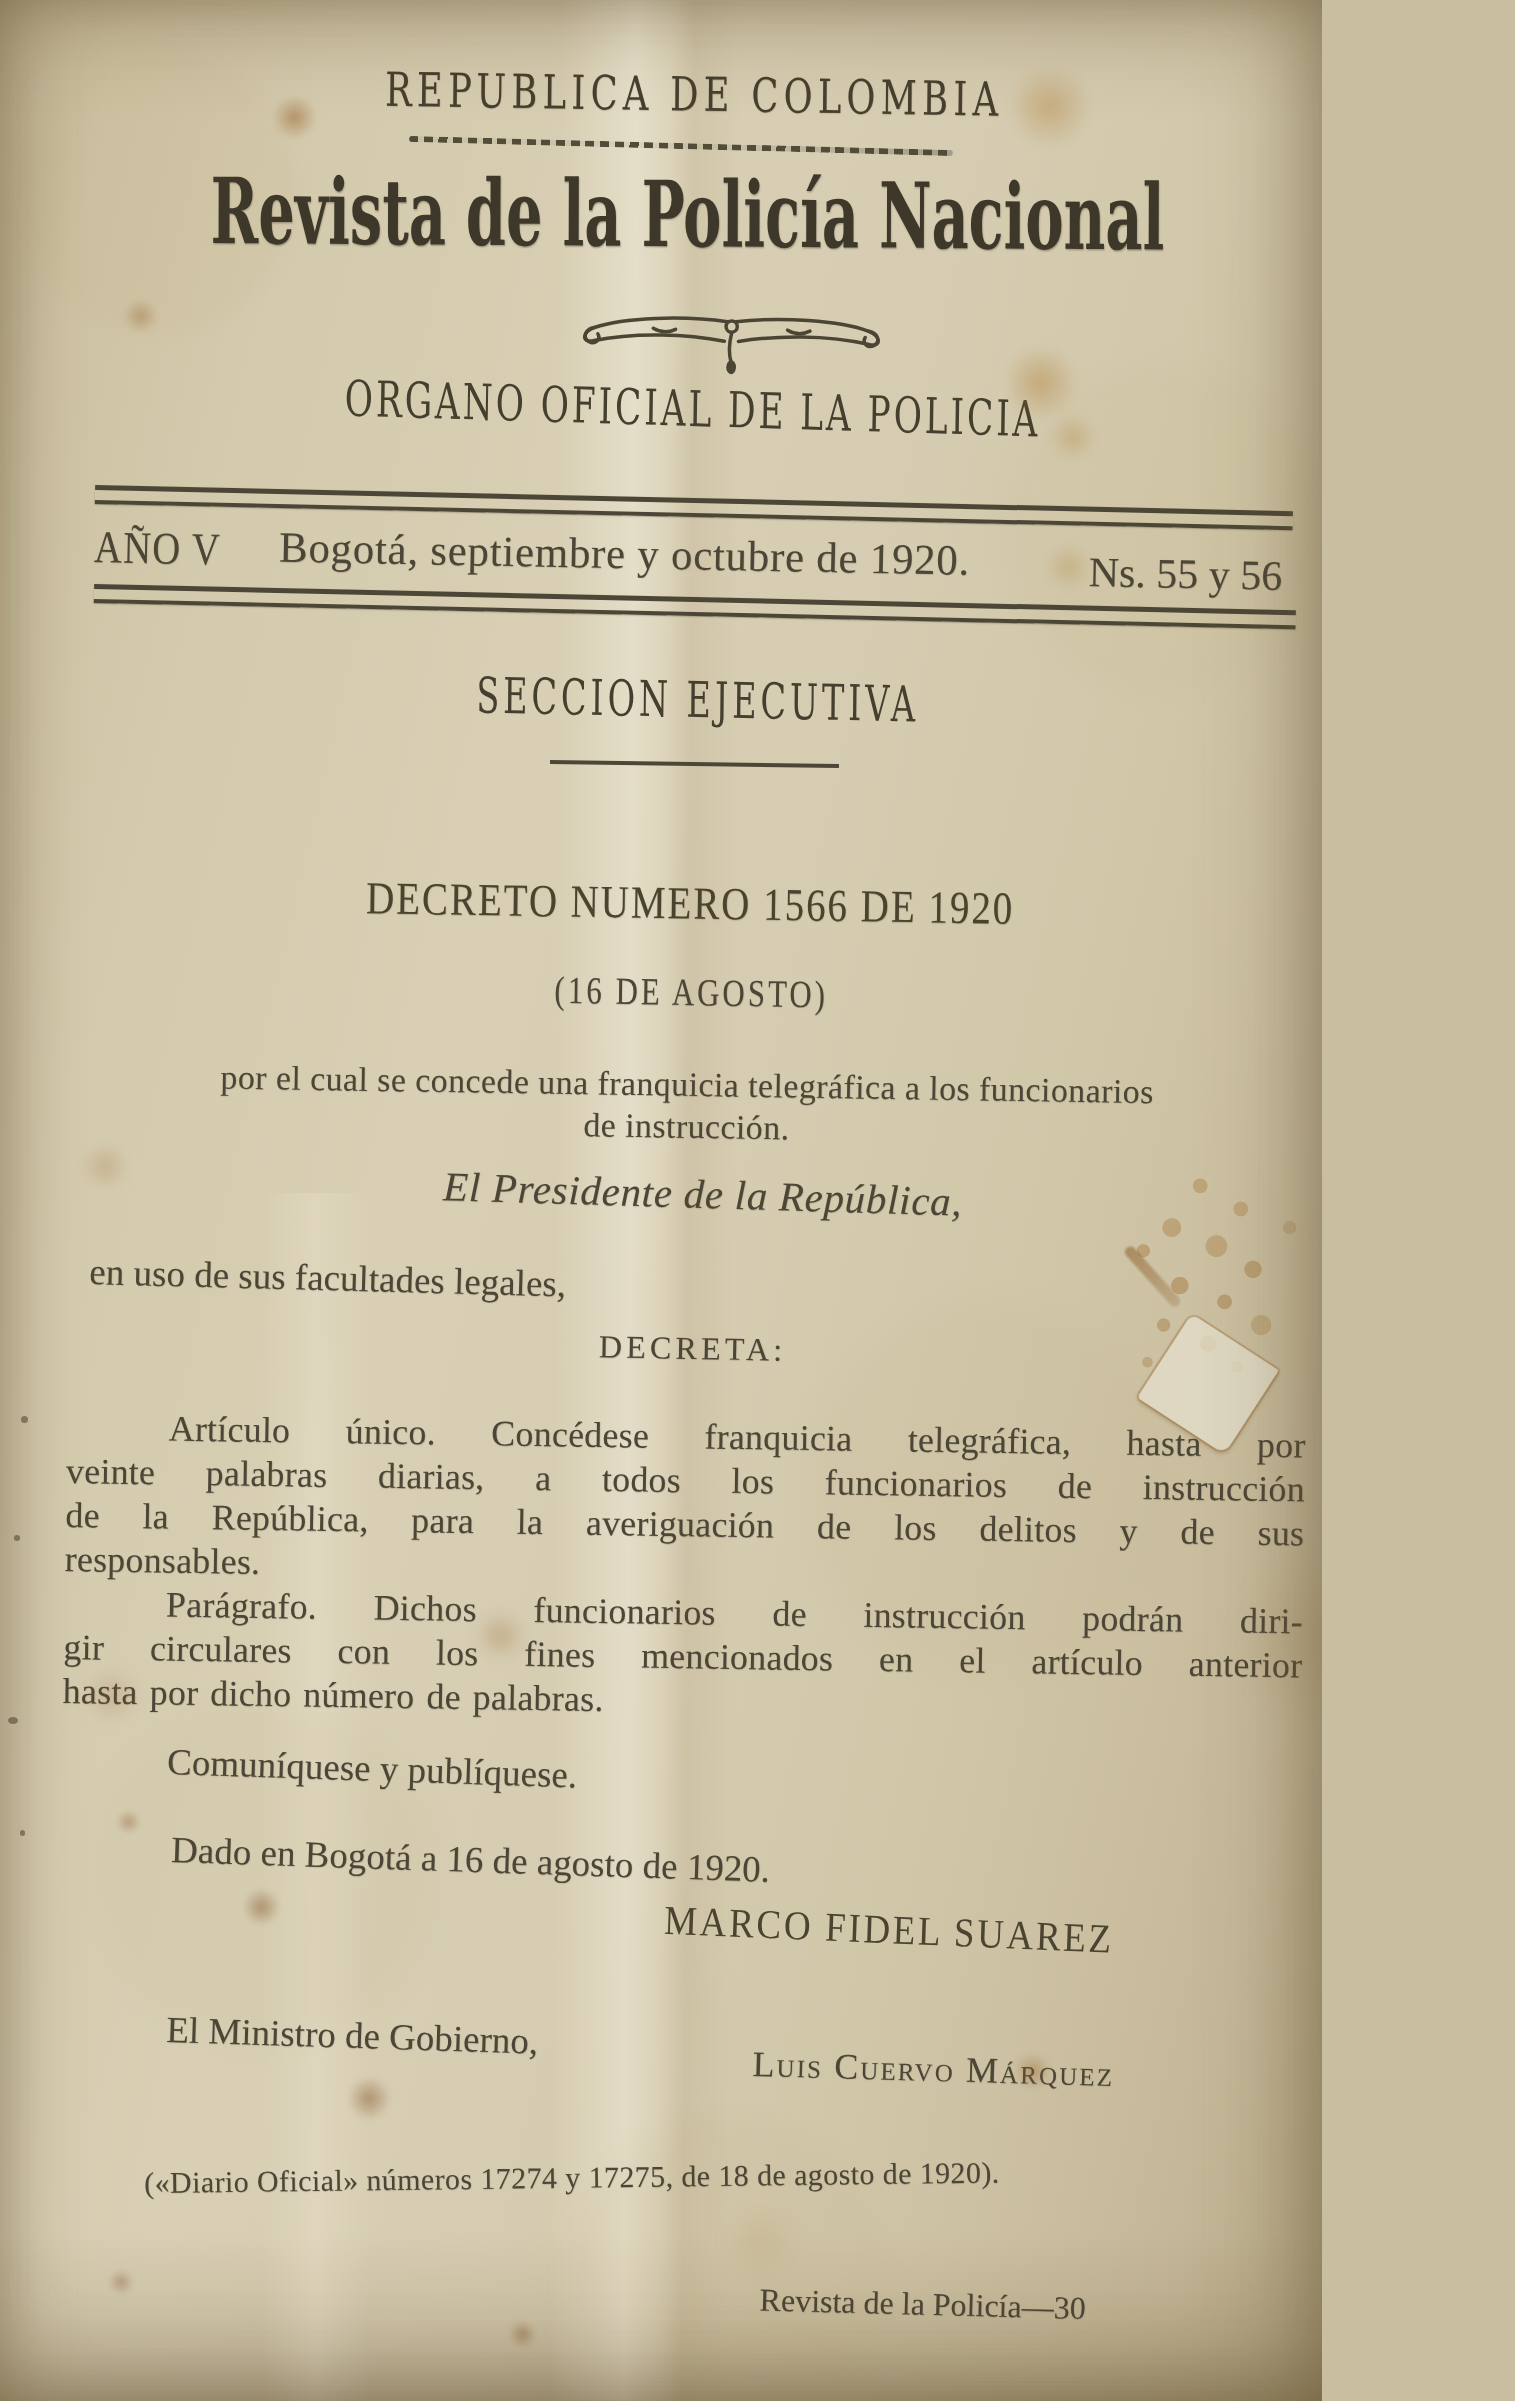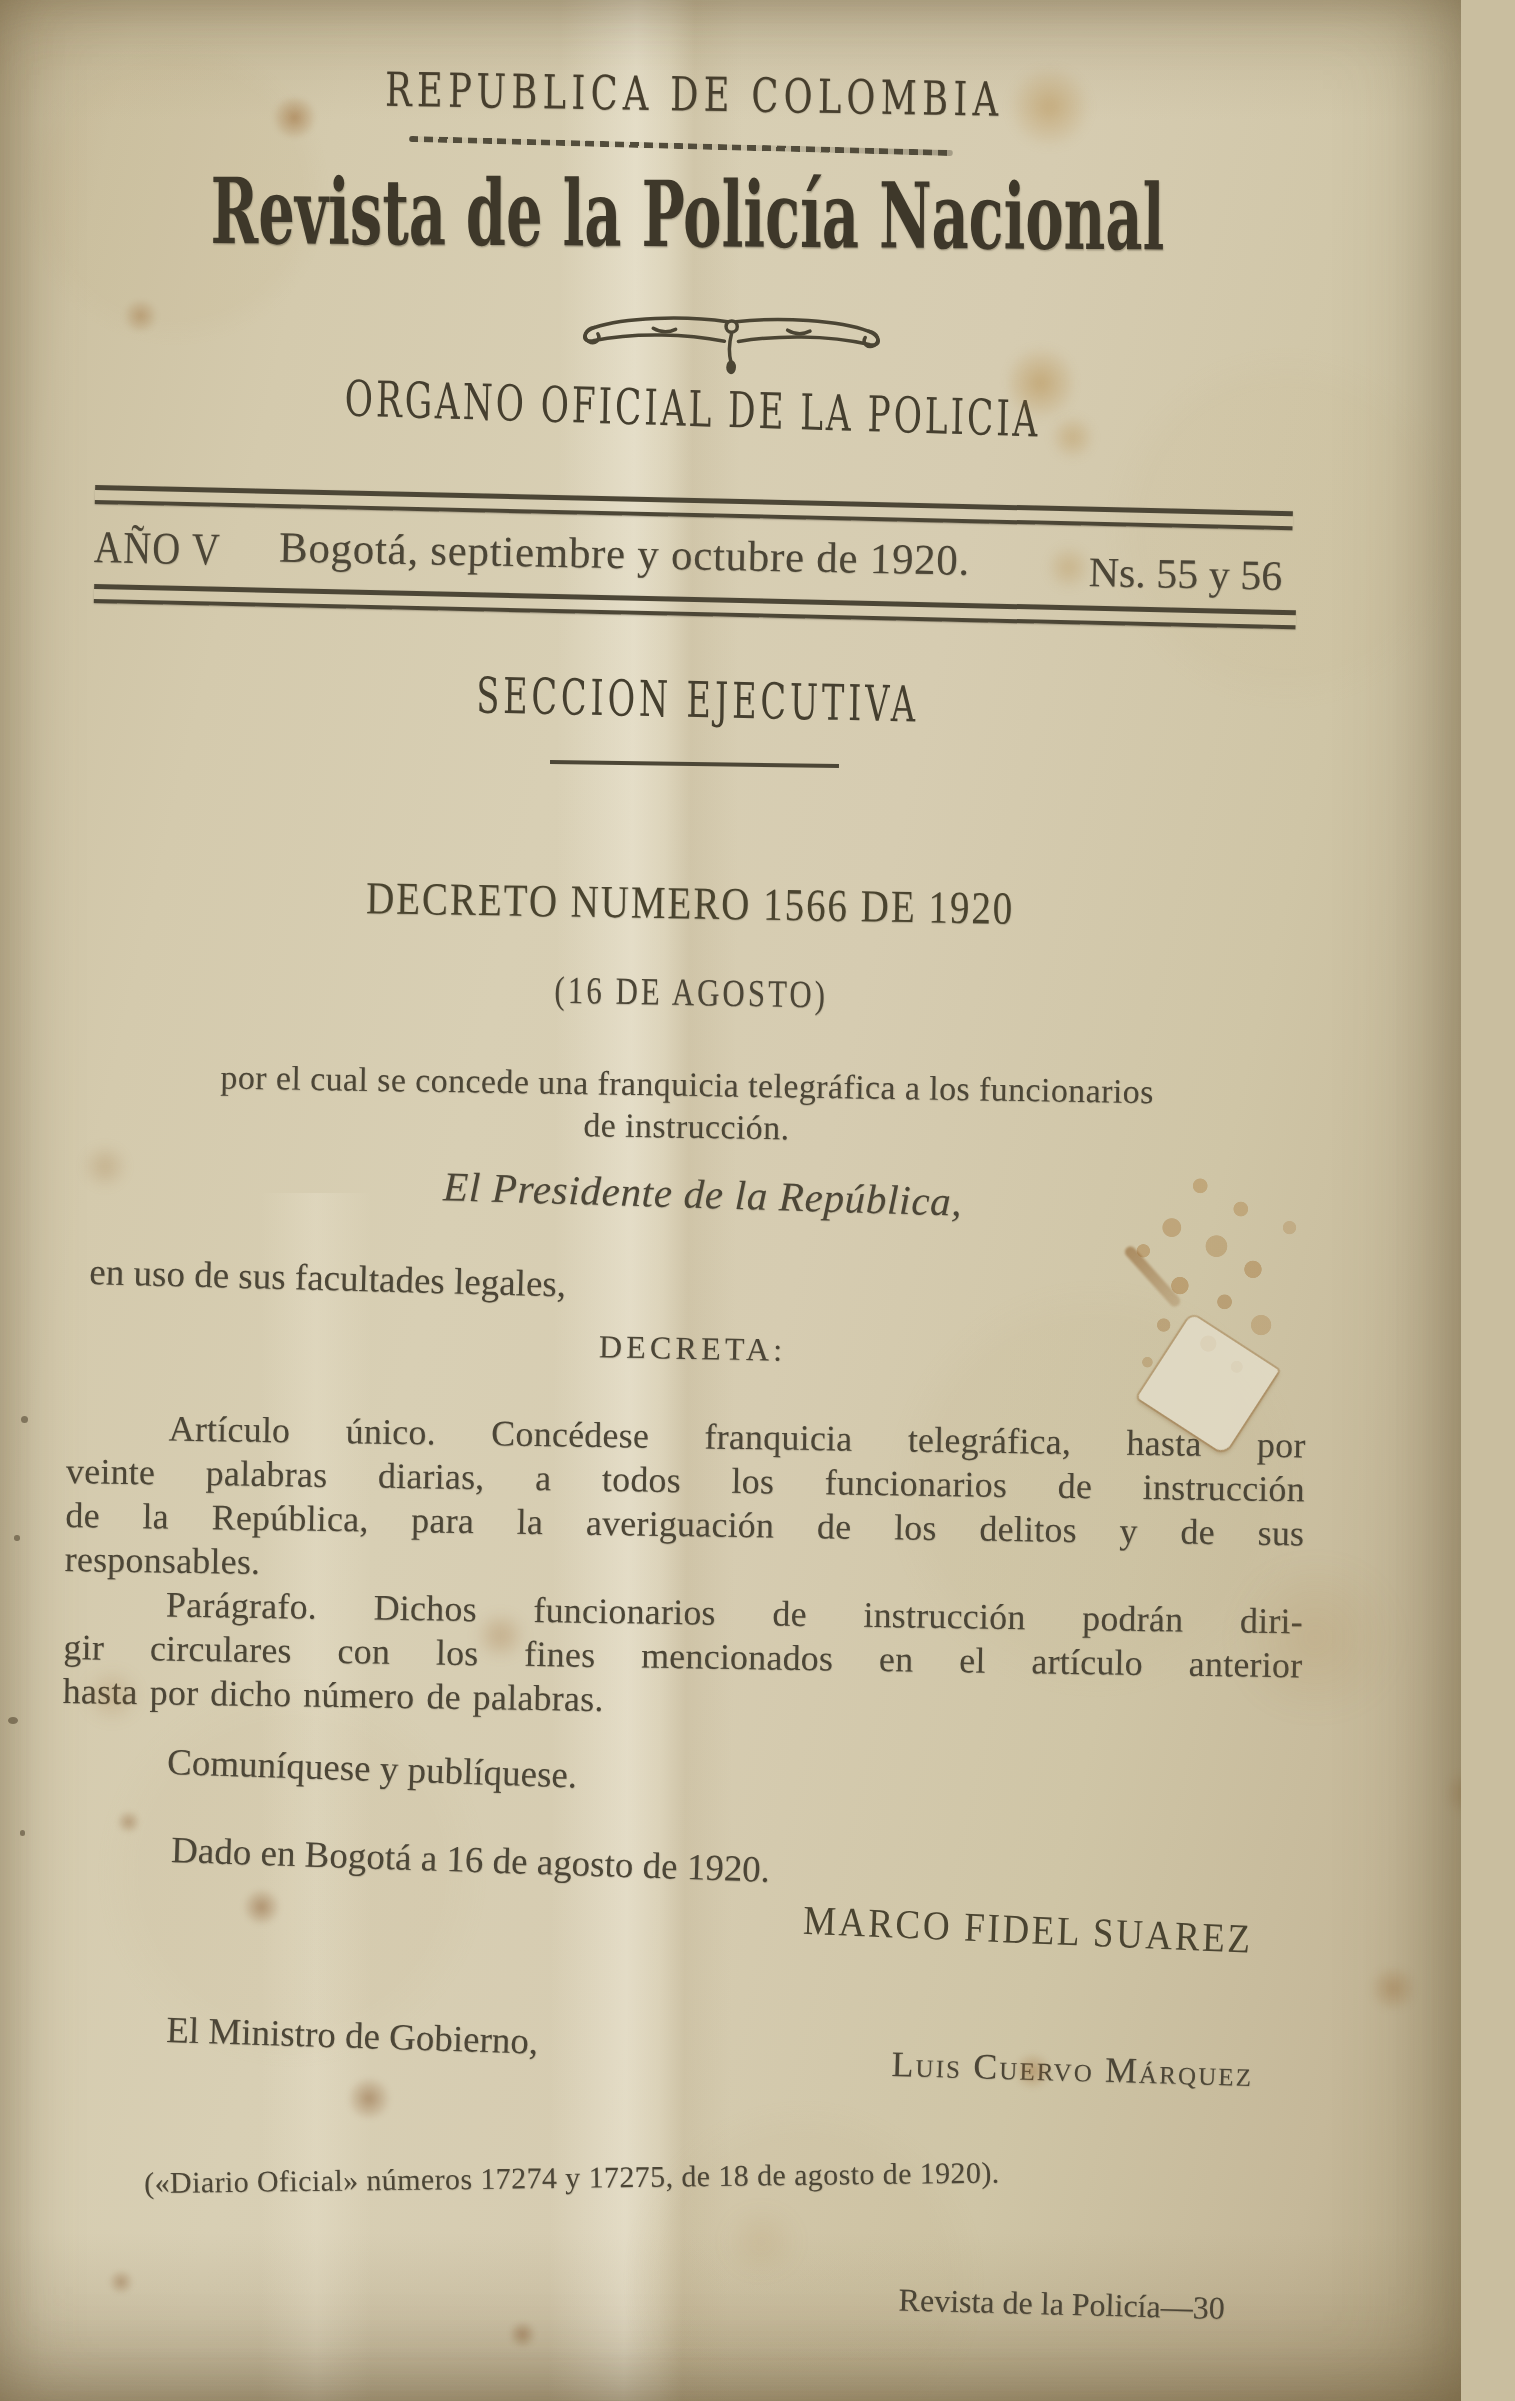--- a/index.html
+++ b/index.html
@@ -3,21 +3,21 @@
 <meta charset="utf-8">
 <style>
   html,body{margin:0;padding:0;}
   body{
     width:1515px;height:2401px;
     font-family:"Liberation Serif", serif;
     background:#c9be9f;
     overflow:hidden;
   }
   .page{
-    position:relative;width:1461px;height:2401px;overflow:hidden;
+    position:relative;width:1322px;height:2401px;overflow:hidden;
     background:
       linear-gradient(180deg, rgba(150,132,96,.22) 0%, rgba(0,0,0,0) 5%, rgba(0,0,0,0) 93%, rgba(120,100,65,.28) 100%),
       linear-gradient(103deg,#bfb292 0%,#cdc2a3 7%,#d4caad 18%,#d8cfb4 36%,#d6ccb1 54%,#cfc5a6 74%,#c5b899 90%,#b7aa88 100%);
     color:#4b4538;
   }
   .page::after{
     content:"";position:absolute;inset:0;pointer-events:none;
     box-shadow:
       inset -49px 0 98px -28px rgba(105,88,55,.45),
       inset 35px 0 77px -28px rgba(105,88,55,.33),

